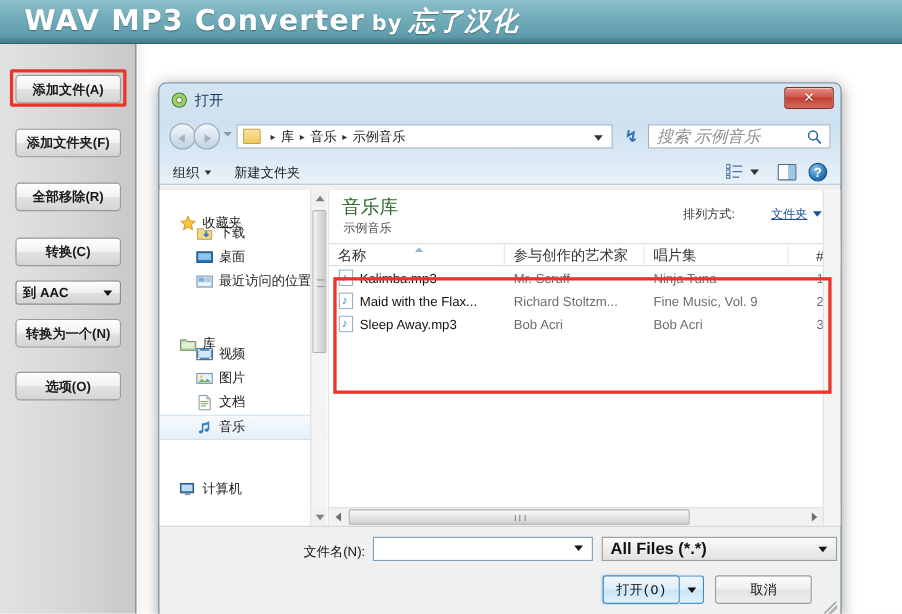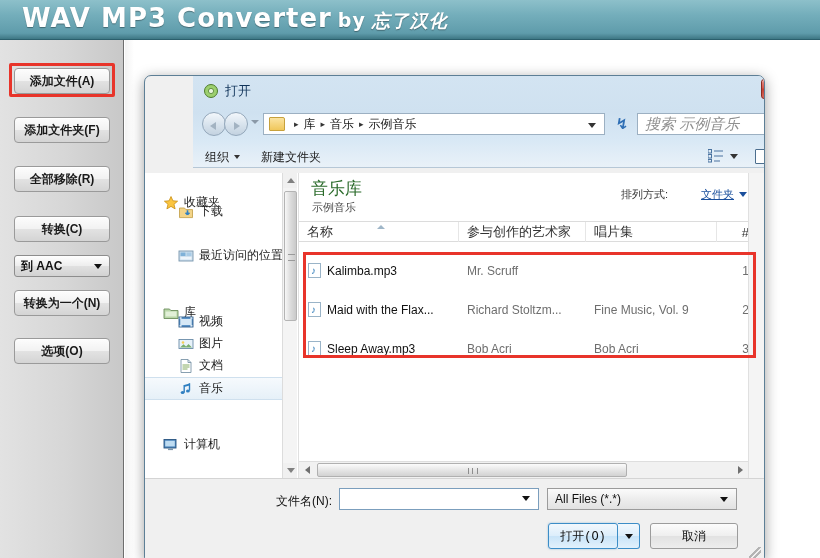--- a/index.html
+++ b/index.html
@@ -21,21 +21,21 @@
   #app-title{
     position:absolute;left:22px;top:3px;
     font-size:26px;font-weight:bold;color:#ffffff;
     letter-spacing:1px;
     text-shadow:0 1px 1px rgba(0,0,0,.35);
     white-space:nowrap;
     font-family:"DejaVu Sans","Liberation Sans",sans-serif;
   }
   #app-title .by{font-size:19px;font-weight:bold;font-style:normal;margin-left:6px;}
   #app-title .cn{
-    font-size:18px;font-style:italic;font-weight:bold;margin-left:6px;
+    font-size:24px;font-style:italic;font-weight:bold;margin-left:6px;
     font-family:"DejaVu Sans","Liberation Sans",sans-serif;
   }
 
   
   #app-body{
     position:absolute;left:0;top:40px;width:820px;height:518px;
     background:#ffffff;
   }
   #left-panel{
     position:absolute;left:0;top:0;width:124px;height:518px;
@@ -92,21 +92,20 @@
     border-radius:7px 7px 3px 3px;
     box-shadow:0 3px 14px rgba(0,0,0,.38);
     box-sizing:border-box;
     overflow:hidden;
   }
   #dialog-chrome{
     position:absolute;left:0;top:0;width:100%;height:92px;
     background:linear-gradient(to bottom,#d3e4f2 0%,#cfe1f0 40%,#d8e8f5 70%,#e9f1f8 100%);
     border-bottom:1px solid #b6c7d6;
     box-sizing:border-box;
-    margin-left:48px;
   }
   #dialog-titlebar{position:absolute;left:0;top:0;width:100%;height:30px;}
   #dialog-icon{
     position:absolute;left:10px;top:7px;width:16px;height:16px;
   }
   #dialog-title{
     position:absolute;left:32px;top:6px;
     font-size:13px;color:#12355b;
   }
   #close-button{
@@ -313,21 +312,21 @@
   }
   .fr-icon:after{
     content:"\266A";position:absolute;left:2px;top:0px;font-size:10px;color:#2d7ab8;
     line-height:13px;
   }
   .fr-cell{position:absolute;display:flex;align-items:center;height:21px;}
   .fr-name{left:28px;width:132px;color:#111;}
   .fr-artist{left:160px;width:127px;color:#6e6e6e;padding-left:8px;box-sizing:border-box;text-align:right;}
   .fr-album{left:287px;width:131px;color:#6e6e6e;padding-left:8px;box-sizing:border-box;}
   .fr-num{left:418px;width:43px;color:#6e6e6e;justify-content:flex-end;padding-right:11px;box-sizing:border-box;}
-  .fr-row-wrap{position:relative;height:21px;margin-top:18px;}
+  .fr-row-wrap{position:relative;height:21px;}
   .fr-row-wrap .fr-icon{left:9px;top:3px;}
 
   
   #hscroll{
     position:absolute;left:0;bottom:0;width:100%;height:17px;
     background:#f1f1f1;border-top:1px solid #dedede;box-sizing:border-box;
   }
   #hscroll .hs-left,#hscroll .hs-right{
     position:absolute;top:0;width:16px;height:16px;
     display:flex;align-items:center;justify-content:center;
@@ -366,24 +365,24 @@
   #filename-input{
     position:absolute;left:194px;top:9px;width:200px;height:22px;
     background:#ffffff;border:1px solid #7b9ebd;box-sizing:border-box;
   }
   #filename-caret{
     position:absolute;left:377px;top:17px;width:0;height:0;
     border-left:4px solid transparent;border-right:4px solid transparent;
     border-top:5px solid #111;
   }
   #filetype-select{
-    position:absolute;left:402px;top:9px;width:190px;height:22px;
+    position:absolute;left:402px;top:9px;width:214px;height:22px;
     background:linear-gradient(to bottom,#fbfbfb,#ededed 50%,#e2e2e2);
     border:1px solid #9b9b9b;box-sizing:border-box;
-    display:flex;align-items:center;padding-left:7px;font-size:12px;color:#111;
+    display:flex;align-items:center;padding-left:7px;font-size:15px;color:#111;font-weight:bold;
   }
   #filetype-caret{
     position:absolute;right:8px;top:8px;width:0;height:0;
     border-left:4px solid transparent;border-right:4px solid transparent;
     border-top:5px solid #111;
   }
   #open-button{
     position:absolute;left:403px;top:44px;width:70px;height:26px;
     background:linear-gradient(to bottom,#f2f8fd,#ddeefb 48%,#c9e4f8 52%,#e2f1fc);
     border:1px solid #3c8dc7;border-radius:3px;box-sizing:border-box;
@@ -532,20 +531,27 @@
         </div>
 
         <div class="np-item np-child" style="top:28px;">
           <svg class="np-ico" viewBox="0 0 16 16">
             <path d="M1.5 4 h5 l1.4 1.6 h6.6 v8 h-13 z" fill="#f3d488" stroke="#c09c43" stroke-width="0.8"></path>
             <path d="M9.5 6.2 v3.6 M9.5 10.8 l-2 -2 M9.5 10.8 l2 -2" stroke="#2f7fc1" stroke-width="1.6" fill="none"></path>
           </svg>
           <span>下载</span>
         </div>
 
+        <div class="np-item np-child" style="top:50px;">
+          <svg class="np-ico" viewBox="0 0 16 16">
+            <rect x="1" y="3" width="14" height="9.5" fill="#2f79b8" stroke="#1b4f7e" stroke-width="1"></rect>
+            <rect x="2.2" y="4.2" width="11.6" height="6" fill="#8fc6ee"></rect>
+          </svg>
+          <span>桌面</span>
+        </div>
 
         <div class="np-item np-child" style="top:72px;">
           <svg class="np-ico" viewBox="0 0 16 16">
             <rect x="1" y="3" width="14" height="10" fill="#cfe0ee" stroke="#7796ad" stroke-width="0.9"></rect>
             <rect x="2.5" y="4.5" width="5" height="3.5" fill="#7fb1d8"></rect>
             <rect x="8.5" y="4.5" width="5" height="3.5" fill="#a8cbe6"></rect>
             <rect x="2.5" y="9" width="11" height="2.5" fill="#eef5fb"></rect>
           </svg>
           <span>最近访问的位置</span>
         </div>
@@ -641,20 +647,21 @@
           <div class="col" id="col-artist">参与创作的艺术家</div>
           <div class="col" id="col-album">唱片集</div>
           <div class="col" id="col-num">#</div>
         </div>
 
         <div id="file-rows">
           <div class="fr-row-wrap">
             <span class="fr-icon"></span>
             <span class="fr-cell fr-name">Kalimba.mp3</span>
             <span class="fr-cell fr-artist">Mr. Scruff</span>
+            <span class="fr-cell fr-album">Ninja Tuna</span>
             <span class="fr-cell fr-num">1</span>
           </div>
           <div class="fr-row-wrap">
             <span class="fr-icon"></span>
             <span class="fr-cell fr-name">Maid with the Flax...</span>
             <span class="fr-cell fr-artist">Richard Stoltzm...</span>
             <span class="fr-cell fr-album">Fine Music, Vol. 9</span>
             <span class="fr-cell fr-num">2</span>
           </div>
           <div class="fr-row-wrap">

